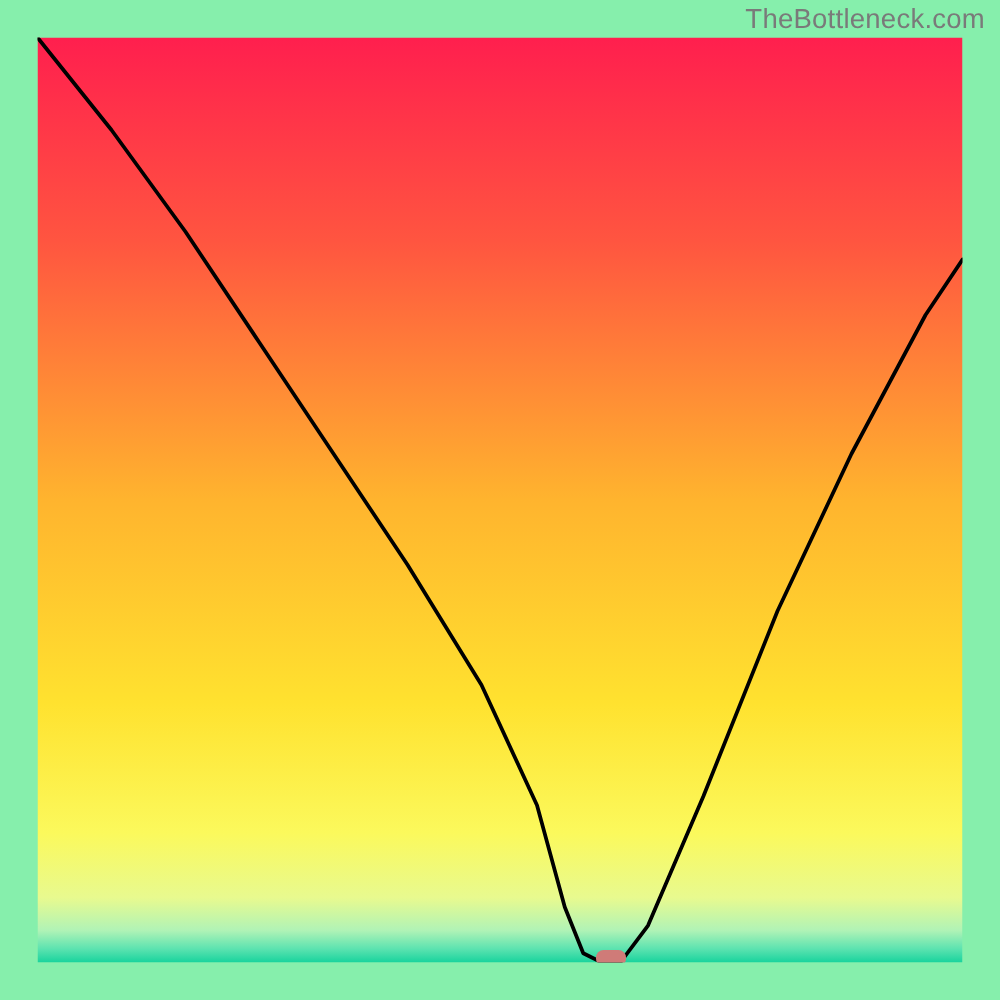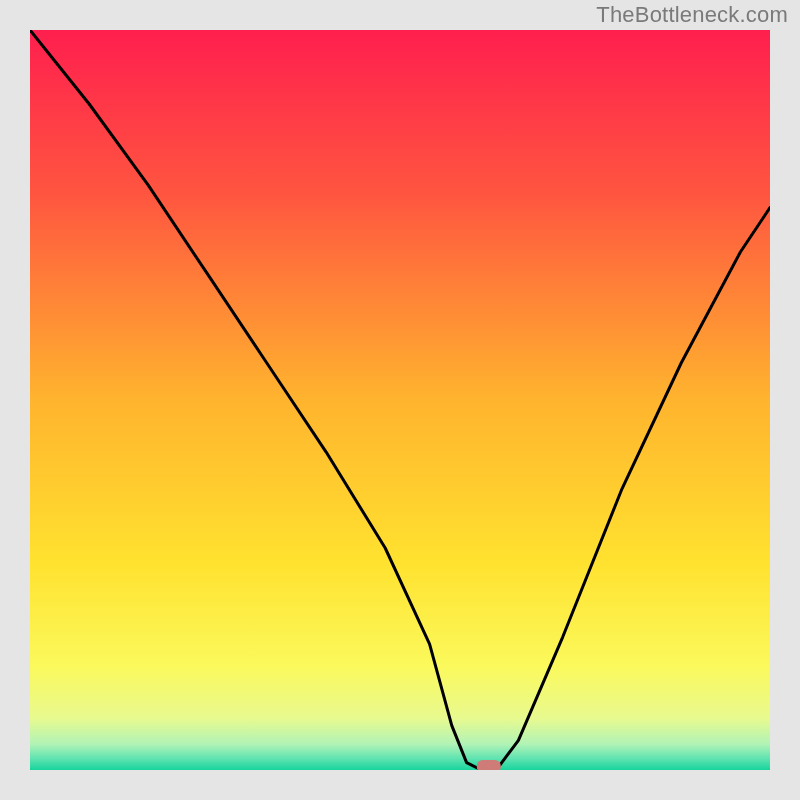--- a/index.html
+++ b/index.html
@@ -10,21 +10,21 @@
     background: #000;
     overflow: hidden;
     font-family: Arial, Helvetica, sans-serif;
   }
   .frame {
     position: absolute;
     left: 0;
     top: 0;
     width: 800px;
     height: 800px;
-    background: #e5e5e5;
+    background: #86efac;
   }
   .watermark {
     position: absolute;
     top: 2px;
     right: 12px;
     color: #7a7a7a;
     font-size: 22px;
     font-weight: 500;
     letter-spacing: 0.2px;
     user-select: none;

